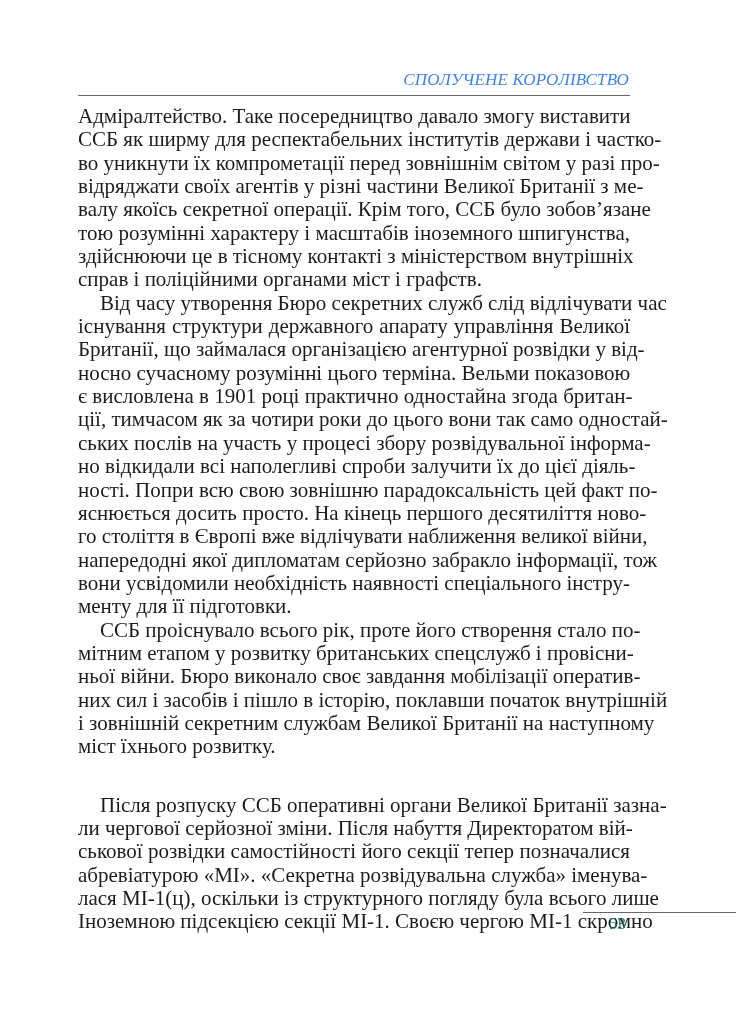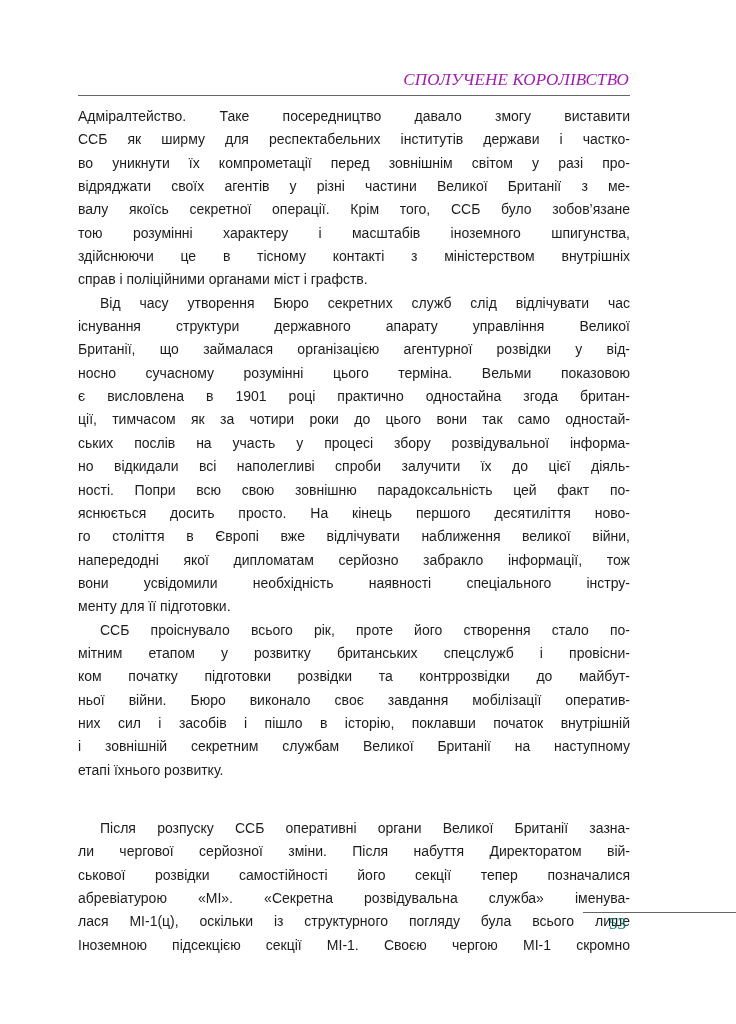--- a/index.html
+++ b/index.html
@@ -16,43 +16,43 @@
       color: #1c1c1c;
     }
     .running-head {
       position: absolute;
       top: 70px;
       right: 107px;
       font-family: "Liberation Serif", serif;
       font-style: italic;
       font-size: 17px;
       letter-spacing: 0.2px;
-      color: #a21caf;
+      color: #3b82f6;
       white-space: nowrap;
     }
     .head-rule {
       position: absolute;
       top: 95px;
       left: 78px;
       width: 552px;
       height: 1px;
       background: #666;
     }
     .text-block {
       position: absolute;
       top: 105px;
       left: 78px;
       width: 552px;
     }
     .line {
       display: block;
       height: 23.35px;
       line-height: 23.35px;
-      font-size: 14px;
-      font-family: Liberation Sans, sans-serif;
+      font-size: 21px;
+      font-family: Liberation Serif, serif;
       white-space: nowrap;
       text-align: justify;
       text-align-last: justify;
       overflow: visible;
     }
     .line.last {
       text-align-last: left;
     }
     .line.indent {
       padding-left: 22px;
@@ -106,25 +106,24 @@
       <span class="line">ності. Попри всю свою зовнішню парадоксальність цей факт по-</span>
       <span class="line">яснюється досить просто. На кінець першого десятиліття ново-</span>
       <span class="line">го століття в Європі вже відлічувати наближення великої війни,</span>
       <span class="line">напередодні якої дипломатам серйозно забракло інформації, тож</span>
       <span class="line">вони усвідомили необхідність наявності спеціального інстру-</span>
       <span class="line last">менту для її підготовки.</span>
     </div>
     <div class="paragraph">
       <span class="line indent">ССБ проіснувало всього рік, проте його створення стало по-</span>
       <span class="line">мітним етапом у розвитку британських спецслужб і провісни-</span>
-      <span class="line">ком початку підготовки розвідки та контррозвідки до майбут-</span>
       <span class="line">ньої війни. Бюро виконало своє завдання мобілізації оператив-</span>
       <span class="line">них сил і засобів і пішло в історію, поклавши початок внутрішній</span>
       <span class="line">і зовнішній секретним службам Великої Британії на наступному</span>
-      <span class="line last">етапі їхнього розвитку.</span>
+      <span class="line last">міст їхнього розвитку.</span>
     </div>
     <div class="para-gap"></div>
     <div class="paragraph">
       <span class="line indent">Після розпуску ССБ оперативні органи Великої Британії зазна-</span>
       <span class="line">ли чергової серйозної зміни. Після набуття Директоратом вій-</span>
       <span class="line">ськової розвідки самостійності його секції тепер позначалися</span>
       <span class="line">абревіатурою «МІ». «Секретна розвідувальна служба» іменува-</span>
       <span class="line">лася МІ-1(ц), оскільки із структурного погляду була всього лише</span>
       <span class="line">Іноземною підсекцією секції МІ-1. Своєю чергою МІ-1 скромно</span>
     </div>

